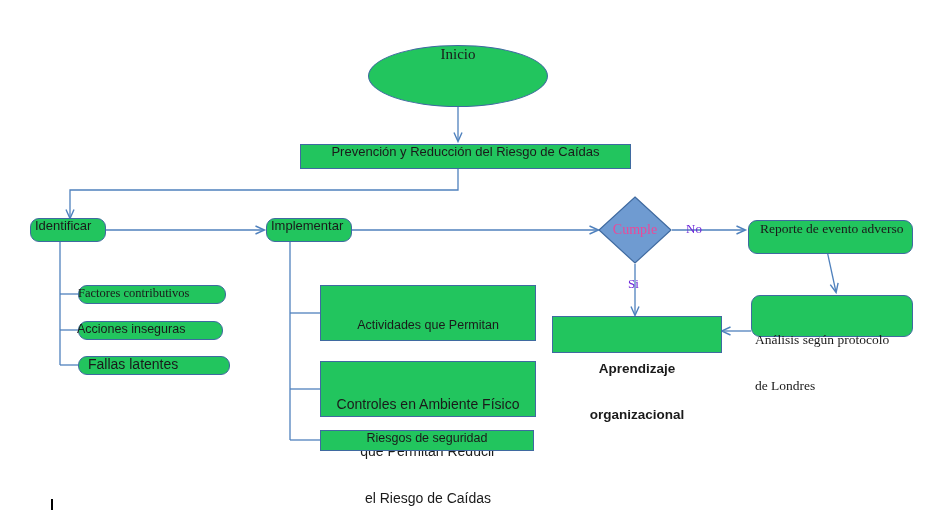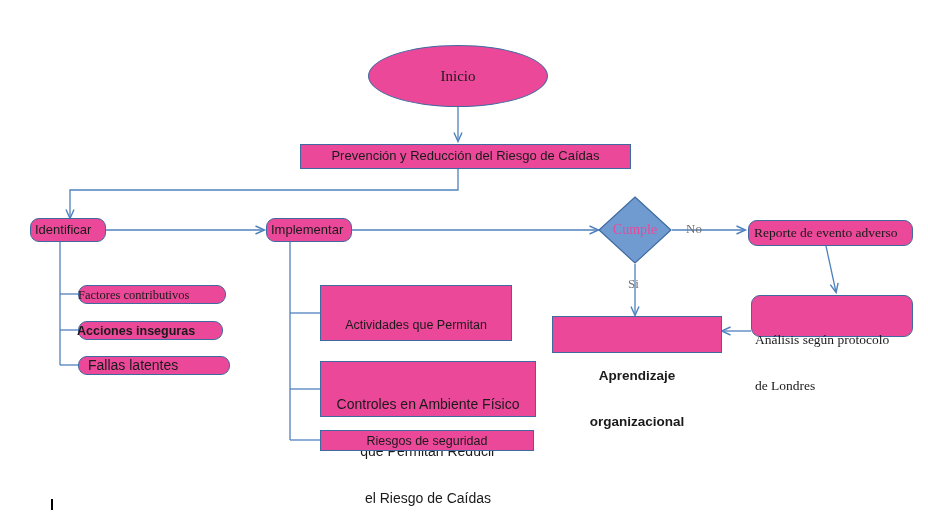--- a/index.html
+++ b/index.html
@@ -25,25 +25,25 @@
     position: absolute;
     left: 0;
     top: 0;
     width: 928px;
     height: 514px;
     overflow: visible;
   }
   .node {
     position: absolute;
     box-sizing: border-box;
-    background: #ec4899;
+    background: #22c55e;
     border: 1px solid #3f6aa0;
     color: #1a1a1a;
     display: flex;
-    align-items: center;
+    align-items: flex-start;
     white-space: pre;
     line-height: 1.12;
   }
   .node.sans {
     font-family: "Liberation Sans", sans-serif;
   }
   .node.serif {
     font-family: "Liberation Serif", serif;
   }
   .node.center {
@@ -77,21 +77,21 @@
   .diamond-label {
     position: relative;
     z-index: 2;
     font-family: "Liberation Serif", serif;
     color: #ec4899;
     white-space: pre;
   }
   .edge-label {
     position: absolute;
     font-family: "Liberation Serif", serif;
-    color: #737373;
+    color: #6d28d9;
     background: transparent;
     white-space: pre;
   }
   .caret {
     position: absolute;
     background: #000000;
   }
 </style>
 </head>
 <body>
@@ -154,47 +154,47 @@
     <svg class="diamond-shape" viewBox="0 0 74 68" preserveAspectRatio="none">
       <polygon points="37,1 73,34 37,67 1,34" fill="#6f9bd1" stroke="#3f6aa0" stroke-width="1.2"></polygon>
     </svg>
     <span class="diamond-label" style="font-size:14px;">Cumple</span>
   </div>
 
   <div class="edge-label" style="left:686px; top:221px; font-size:13px;">No</div>
 
   <div class="edge-label" style="left:628px; top:276px; font-size:13px;">Si</div>
 
-  <div class="node serif left" style="left:748px; top:220px; width:165px; height:26px; font-size:13.5px; padding-left:5px;">
+  <div class="node serif left" style="left:748px; top:220px; width:165px; height:34px; font-size:13.5px; padding-left:11px;">
     <span>Reporte de evento adverso</span>
   </div>
 
   <div class="node serif left" style="left:751px; top:295px; width:162px; height:42px; font-size:13.5px; padding-left:3px; display:block; padding-top:6px;">
     <div>Análisis según protocolo</div>
     <div>de Londres</div>
   </div>
 
-  <div class="node sans center bold" style="left:552px; top:316px; width:170px; height:37px; font-size:13.5px; display:block; padding-top:21px;">
+  <div class="node sans center bold" style="left:552px; top:316px; width:170px; height:37px; font-size:13.5px; display:block; padding-top:14px;">
     <div style="text-align:center;">Aprendizaje</div>
     <div style="text-align:center;">organizacional</div>
   </div>
 
   <div class="node sans left" style="left:78px; top:285px; width:148px; height:19px; font-size:12.5px; padding-left:1px;font-family:Liberation Serif, serif;">
     <span style="margin-left:-2px;">Factores contributivos</span>
   </div>
 
-  <div class="node sans left" style="left:78px; top:321px; width:145px; height:19px; font-size:12.5px; padding-left:1px;font-weight:bold;">
+  <div class="node sans left" style="left:78px; top:321px; width:145px; height:19px; font-size:12.5px; padding-left:1px;">
     <span style="margin-left:-3px;">Acciones inseguras</span>
   </div>
 
   <div class="node sans left" style="left:78px; top:356px; width:152px; height:19px; font-size:14px; padding-left:11px;">
     <span style="margin-left:-2px;">Fallas latentes</span>
   </div>
 
-  <div class="node sans center" style="left:320px; top:285px; width:192px; height:56px; font-size:12.5px; display:block; padding-top:4px;">
+  <div class="node sans center" style="left:320px; top:285px; width:216px; height:56px; font-size:12.5px; display:block; padding-top:4px;">
     <div style="text-align:center;">Actividades que Permitan</div>
     <div style="text-align:center; margin-left:-6px; margin-right:-6px;">Minimizar Riesgos Derivados de la</div>
     <div style="text-align:center;">Condición del Paciente</div>
   </div>
 
   <div class="node sans center" style="left:320px; top:361px; width:216px; height:56px; font-size:14px; display:block; padding-top:4px;">
     <div style="text-align:center;">Controles en Ambiente Físico</div>
     <div style="text-align:center;">que Permitan Reducir</div>
     <div style="text-align:center;">el Riesgo de Caídas</div>
   </div>

